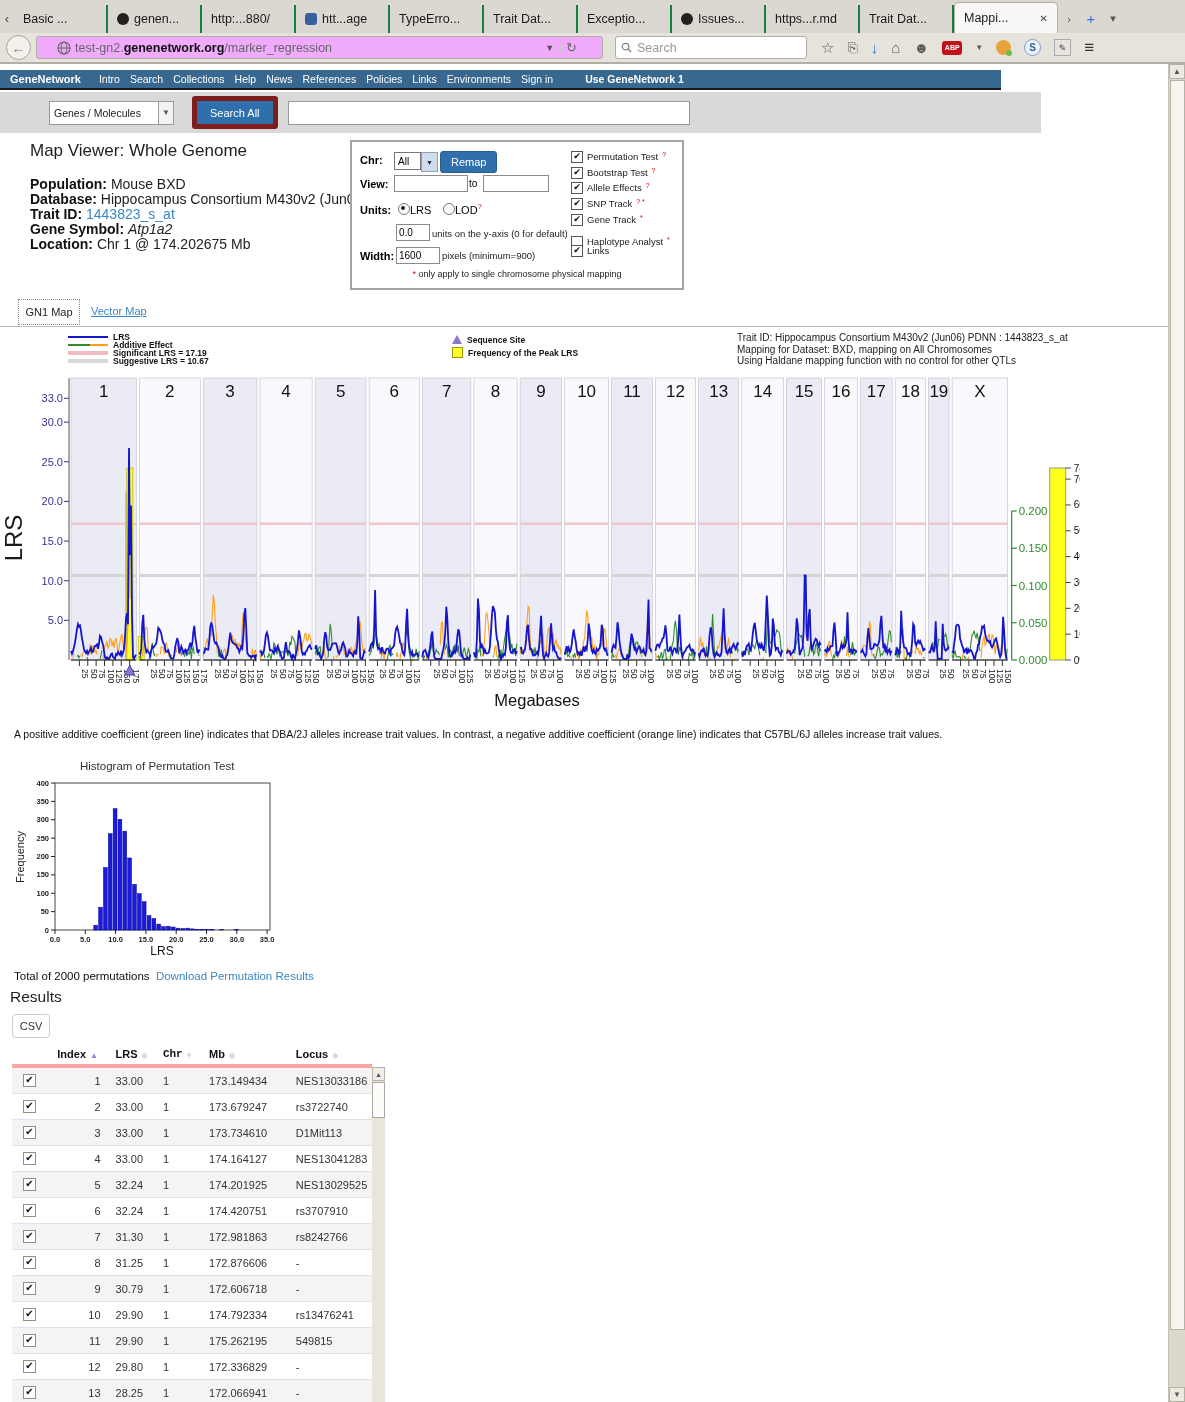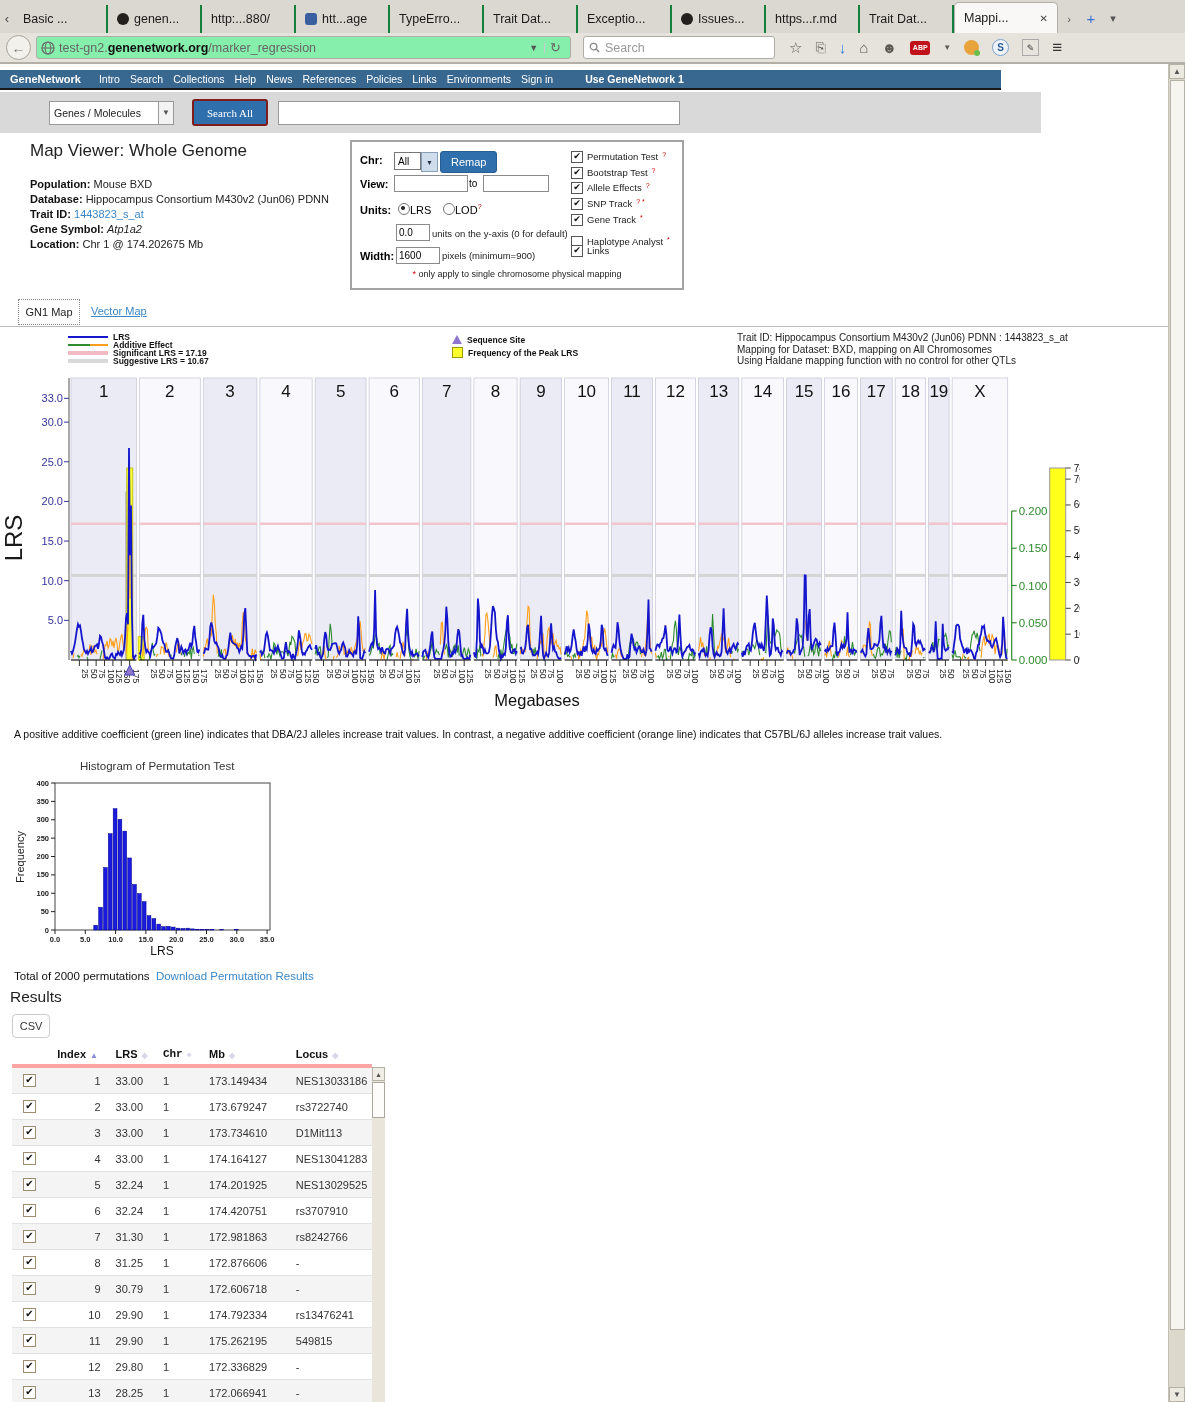--- a/index.html
+++ b/index.html
@@ -11,46 +11,46 @@
   .tab.active{background:#f9f8f6;border:1px solid #b3b0a9;border-bottom:none;border-radius:5px 5px 0 0;height:30px;width:84px;}
   .tlabel{overflow:hidden;text-overflow:clip;}
   .tclose{margin-left:auto;color:#444;font-size:10px;}
   .fav{width:12px;height:12px;border-radius:50%;flex:0 0 auto;}
   .fav.gh{background:#23201d;}
   .fav.bl{background:#3a5fa0;border-radius:3px;}
   .tbtn{width:22px;height:29px;display:flex;align-items:center;justify-content:center;color:#3a6fd8;font-size:15px;flex:0 0 auto;}
   .tbtn.gray{color:#555;font-size:11px;}
   .urlbar{position:absolute;top:33px;left:0;width:1185px;height:29px;background:#e6e3dc;border-bottom:2px solid #b3afa6;display:flex;align-items:center;}
   .backbtn{width:23px;height:23px;border:1px solid #a7a49c;border-radius:50%;background:#f3f1ec;color:#7a776f;display:flex;align-items:center;justify-content:center;font-size:14px;margin:0 5px 0 6px;}
-  .urlfield{width:525px;height:21px;background:#86efac;border:1px solid #b0ada6;border-radius:3px;display:flex;align-items:center;font-size:12.5px;padding:0 4px;}
+  .urlfield{width:525px;height:21px;background:#f0abfc;border:1px solid #b0ada6;border-radius:3px;display:flex;align-items:center;font-size:12.5px;padding:0 20px;}
   .urlfield .dim{color:#666;}
   .urlfield .bold{color:#111;font-weight:bold;}
   .urlfield .caret{margin-left:auto;color:#555;font-size:9px;padding:0 6px;border-right:1px solid #ccc;}
   .urlfield .reload{color:#666;font-size:13px;padding:0 5px;}
   .searchfield{width:180px;height:21px;background:#fff;border:1px solid #b0ada6;border-radius:3px;display:flex;align-items:center;font-size:12.5px;color:#999;margin-left:12px;padding:0 5px;gap:5px;}
   .ticons{display:flex;align-items:center;gap:13px;margin-left:14px;color:#5c5952;}
   .ticon{font-size:15px;}
   .abp{width:20px;height:14px;background:#c1121c;border-radius:3px;color:#fff;font-size:7px;font-weight:bold;display:flex;align-items:center;justify-content:center;}
   .oext{width:15px;height:15px;background:#e8a33d;border-radius:50%;position:relative;}
   .oext:after{content:"";position:absolute;right:-1px;bottom:-1px;width:6px;height:6px;background:#6abf4b;border-radius:50%;}
   .sext{width:15px;height:15px;border-radius:50%;background:#eef3fa;border:1px solid #7ba0c8;color:#2c5f96;font-weight:bold;font-size:10px;display:flex;align-items:center;justify-content:center;}
   .eext{width:15px;height:15px;background:#e7e4dd;border:1px solid #aaa;font-size:9px;display:flex;align-items:center;justify-content:center;color:#333;}
   
   .page{position:absolute;top:64px;left:0;width:1169px;height:1338px;background:#fff;}
   .gn-nav{position:absolute;top:6px;left:0;width:1001px;height:20px;background:#38678f;border-bottom:2px solid #191919;color:#fff;display:flex;align-items:center;font-size:10.5px;gap:10px;padding-left:10px;box-sizing:border-box;}
   .gn-brand{font-weight:bold;font-size:11px;margin-right:8px;}
   .gn-right{font-weight:bold;margin-left:22px;}
   .search-band{position:absolute;top:28px;left:0;width:1001px;height:41px;background:#d9d9d9;display:flex;align-items:center;padding-left:40px;}
   .cat-select{width:100px;height:22px;background:#fff;border:1px solid #999;font-size:10.5px;color:#222;display:flex;align-items:center;padding:0 4px;margin-left:9px;}
   .cat-btn{width:14px;height:22px;background:#f3f3f3;border:1px solid #999;border-left:none;color:#555;font-size:8px;display:flex;align-items:center;justify-content:center;}
-  .searchall-btn{height:23px;background:#2f6fab;border:2px solid #7f1d1d;border-radius:3px;color:#fff;font-size:11px;padding:0 13px;display:flex;align-items:center;margin-left:18px;font-family:Liberation Serif, serif;}
+  .searchall-btn{height:23px;background:#2f6fab;border:5px solid #7f1d1d;border-radius:3px;color:#fff;font-size:11px;padding:0 13px;display:flex;align-items:center;margin-left:18px;}
   .band-input{width:396px;height:20px;background:#fff;border:1px solid #999;margin-left:10px;}
   .content{position:absolute;top:69px;left:0;width:1169px;height:1269px;}
   .pgtitle{position:absolute;left:30px;top:8px;font-size:17px;color:#222;}
-  .info{position:absolute;left:30px;top:44px;font-size:11px;color:#222;line-height:15px;}
+  .info{position:absolute;left:30px;top:44px;font-size:14px;color:#222;line-height:15px;}
   .info b{color:#111;}
   .link{color:#3a87c8;text-decoration:none;}
   .ital{font-style:italic;}
   
   .controls{position:absolute;left:350px;top:7px;width:330px;height:146px;border:2px solid #a3a3a3;background:#fff;font-size:11px;}
   .controls b{font-size:11px;}
   .cl{position:absolute;}
   .tin{border:1px solid #8a8a8a;height:15px;font-size:10px;font-family:"Liberation Sans",sans-serif;padding:0 2px;}
   .combo{display:flex;}
   .combo .cv{width:22px;height:16px;border:1px solid #777;background:#fff;font-size:10px;display:flex;align-items:center;padding-left:3px;}

